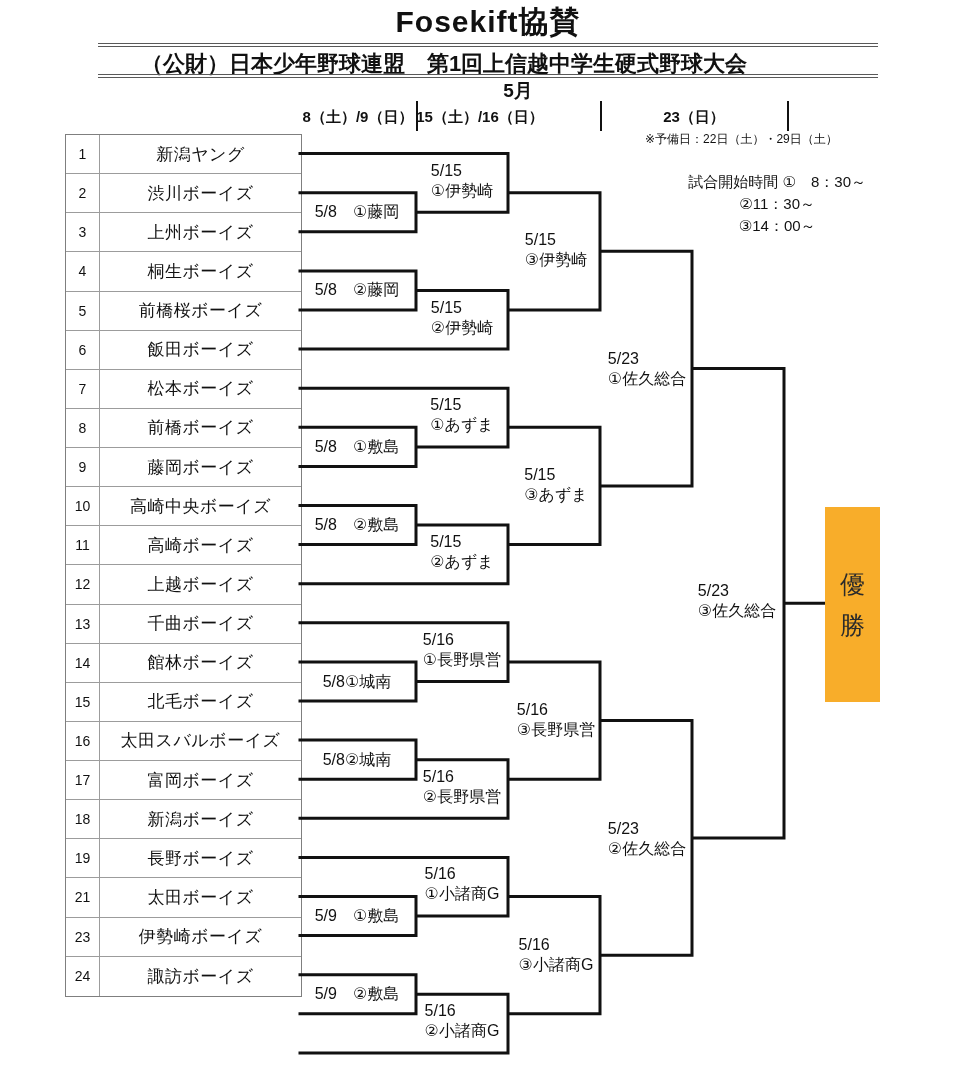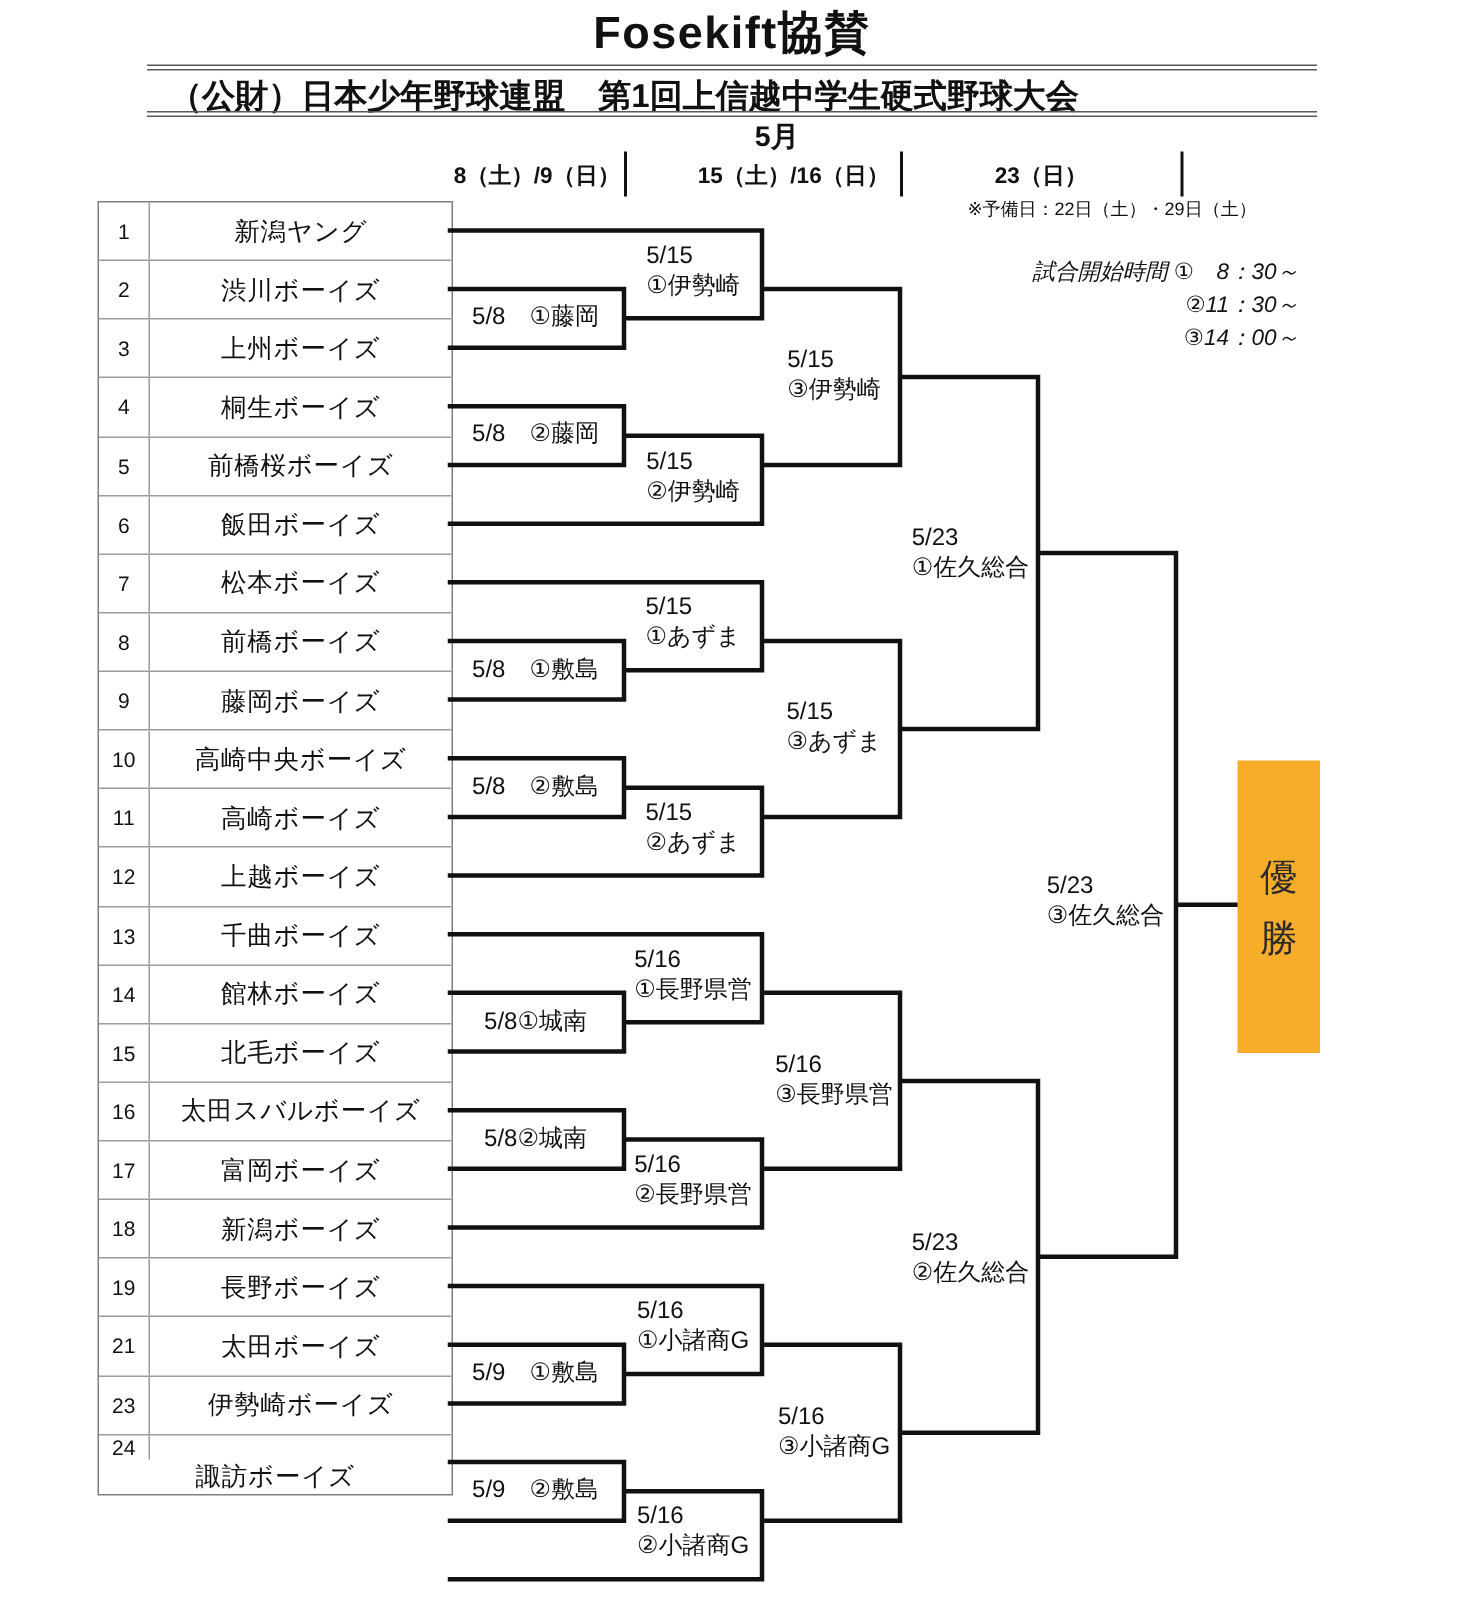--- a/index.html
+++ b/index.html
@@ -1,49 +1,49 @@
 <!DOCTYPE html>
 <html><head>
 <meta charset="utf-8">
 <style>
   html,body{margin:0;padding:0;background:#fff;}
   .page{position:relative;width:976px;height:1080px;background:#fff;overflow:hidden;
         font-family:"Liberation Sans","DejaVu Sans",sans-serif;color:#111;}
   .abs{position:absolute;}
   .title{left:0;top:2px;width:976px;text-align:center;font-size:30px;font-weight:bold;letter-spacing:1px;}
   .dline{left:98px;width:780px;height:2px;border-top:1px solid #595959;border-bottom:1px solid #595959;}
-  .subtitle{left:0;top:49px;width:832px;text-align:center;font-size:22px;font-weight:bold;}
+  .subtitle{left:0;top:49px;width:832px;text-align:center;font-size:22px;font-weight:bold;padding-left:28px;}
   .month{left:518px;top:78px;transform:translateX(-50%);font-size:19px;font-weight:bold;}
   .datehdr{transform:translateX(-50%);top:108px;font-size:15px;font-weight:bold;white-space:nowrap;}
   .tick{top:101px;width:2px;height:30px;background:#111;}
   .note-reserve{left:645px;top:131px;font-size:12px;white-space:nowrap;}
-  .note-times{right:110px;top:171px;font-size:15px;text-align:right;line-height:22px;white-space:nowrap;font-style:italic;}
+  .note-times{right:110px;top:171px;font-size:15px;text-align:center;line-height:22px;white-space:nowrap;}
   .teams{left:65px;top:134px;width:235px;border:1px solid #7f7f7f;}
   .trow{display:flex;height:39.125px;box-sizing:border-box;border-bottom:1px solid #9c9c9c;}
-  .trow:last-child{border-bottom:none;flex-direction:column;}
+  .trow:last-child{border-bottom:none;}
   .tno{width:34px;box-sizing:border-box;border-right:1px solid #9c9c9c;display:flex;align-items:center;justify-content:center;font-size:14px;}
   .tname{flex:1;display:flex;align-items:center;justify-content:center;font-size:17px;letter-spacing:0.5px;}
   svg.bracket{left:0;top:0;}
   .mlabel{transform:translate(-50%,-50%);font-size:16px;line-height:1.22;white-space:nowrap;}
   .champ{left:825px;top:507px;width:55px;height:195px;display:flex;flex-direction:column;
          align-items:center;justify-content:center;gap:8px;font-size:25px;color:#2b2b2b;}
 </style>
 </head>
 <body>
 
 <div class="page">
 
   <div class="abs title">Fosekift協賛</div>
   <div class="abs dline" style="top:43px"></div>
   <div class="abs subtitle">（公財）日本少年野球連盟　第1回上信越中学生硬式野球大会</div>
   <div class="abs dline" style="top:74px"></div>
   <div class="abs month">5月</div>
 
   <div class="abs datehdr" style="left:358px">8（土）/9（日）</div>
-  <div class="abs datehdr" style="left:529px">15（土）/16（日）</div>
+  <div class="abs datehdr" style="left:480px">15（土）/16（日）</div>
   <div class="abs datehdr" style="left:694px">23（日）</div>
   <div class="abs tick" style="left:416px"></div>
   <div class="abs tick" style="left:600px"></div>
   <div class="abs tick" style="left:787px"></div>
 
   <div class="abs note-reserve">※予備日：22日（土）・29日（土）</div>
   <div class="abs note-times">
     <div><span>試合開始時間</span> <span>①　8：30～</span></div>
     <div>②11：30～</div>
     <div>③14：00～</div>

